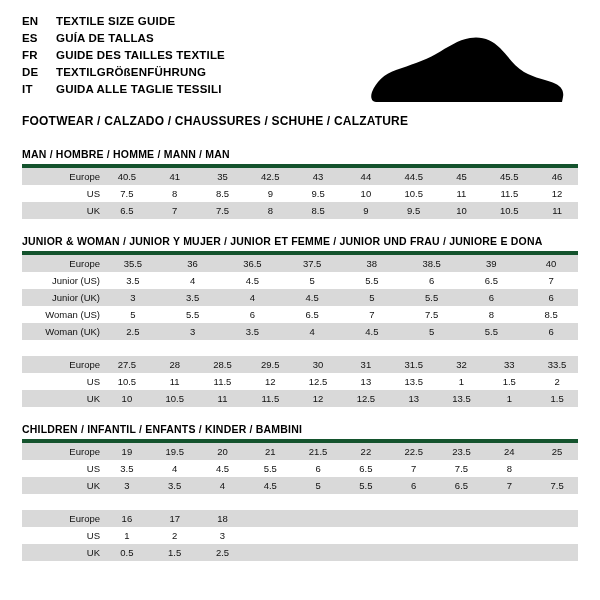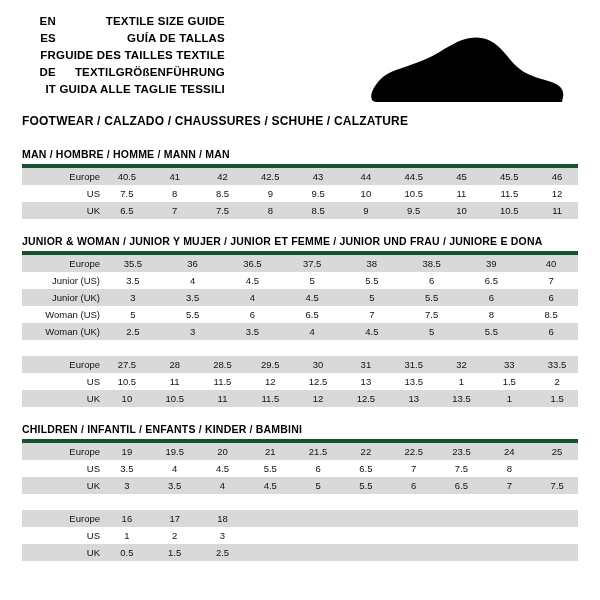--- a/index.html
+++ b/index.html
@@ -30,21 +30,20 @@
   .lang-table {
     border-collapse: collapse;
   }
   .lang-table td {
     font-size: 11.5px;
     font-weight: bold;
     padding: 0 0 3px 0;
     vertical-align: top;
     line-height: 14px;
     letter-spacing: 0.2px;
-    text-align: right;
   }
   .lang-code {
     width: 34px;
   }
   .shoe-wrap {
     position: absolute;
     top: 20px;
     right: 12px;
     width: 200px;
     height: 78px;
@@ -154,21 +153,21 @@
             <col>
             <col>
             <col>
             <col>
           </colgroup>
           <tbody>
             <tr class="shaded">
               <td class="label">Europe</td>
               <td class="val">40.5</td>
               <td class="val">41</td>
-              <td class="val">42</td>
+              <td class="val">35</td>
               <td class="val">42.5</td>
               <td class="val">43</td>
               <td class="val">44</td>
               <td class="val">44.5</td>
               <td class="val">45</td>
               <td class="val">45.5</td>
               <td class="val">46</td>
             </tr>
             <tr>
               <td class="label">US</td>

